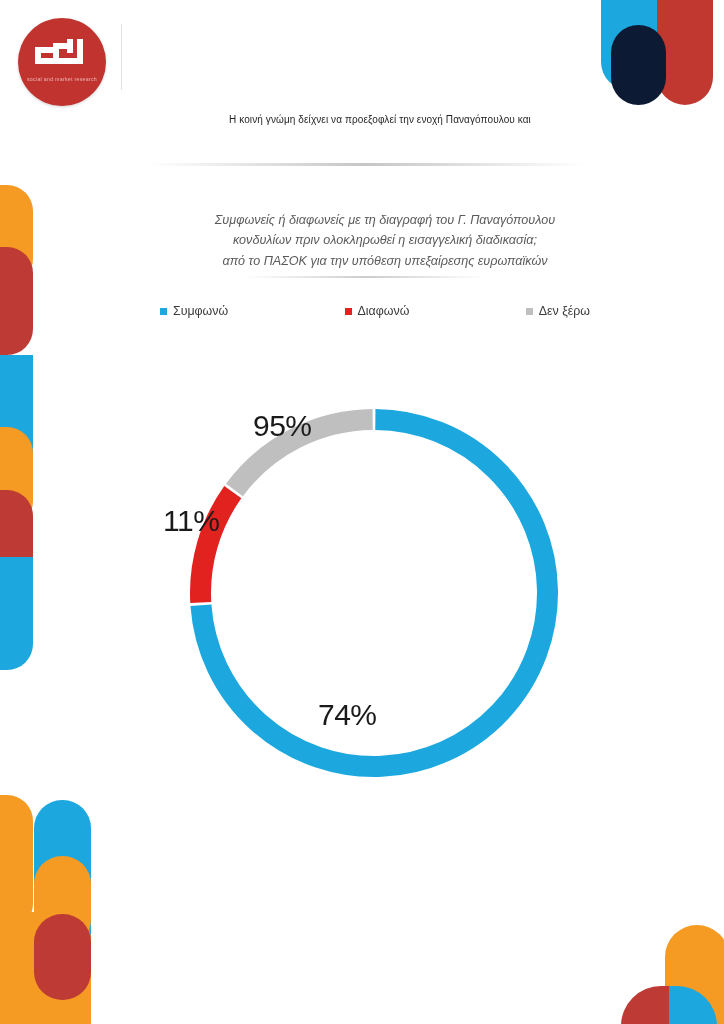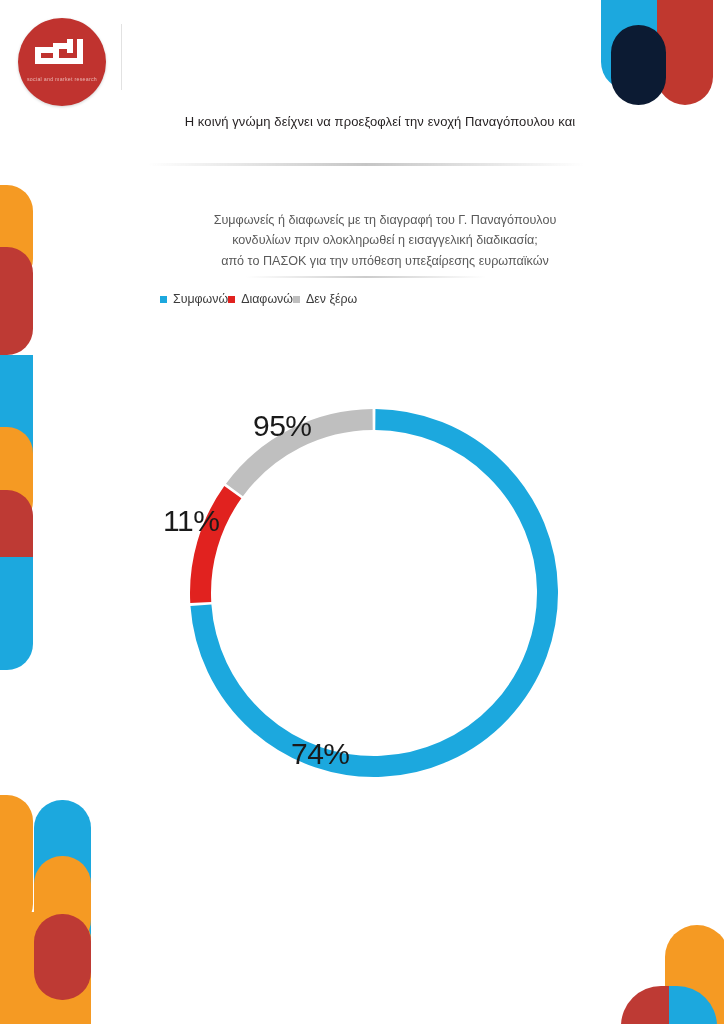--- a/index.html
+++ b/index.html
@@ -56,49 +56,49 @@
     color:#f0c6c2;font-size:5.2px;letter-spacing:.3px;text-align:center;line-height:1.5;
     margin-top:3px;opacity:.85;
   }
   .brand{position:absolute;left:138px;top:26px;}
   .brand-line{font-size:17px;font-weight:bold;letter-spacing:7px;line-height:1.32;}
   .brand-div{position:absolute;left:121px;top:24px;width:1px;height:66px;background:#e2e2e2;}
   .bl-ch{display:inline-block;}
 
   .title-wrap{position:absolute;left:100px;top:112px;width:560px;text-align:center;}
   .title{
-    font-size:13px;color:#231f20;line-height:1.55;font-weight:normal;letter-spacing:.1px;
+    font-size:10px;color:#231f20;line-height:1.55;font-weight:normal;letter-spacing:.1px;
   }
   .title-rule{
     position:absolute;left:148px;top:163px;width:436px;height:3px;
     background:linear-gradient(to right,rgba(190,190,190,0),rgba(150,150,150,.55),rgba(190,190,190,0));
     filter:blur(.4px);
   }
 
   
   .question{
     position:absolute;left:150px;top:210px;width:470px;text-align:center;
-    font-size:12.6px;color:#5a5a5a;line-height:1.62;
+    font-size:12.6px;color:#5a5a5a;line-height:1.62;font-style:italic;
   }
   .q-rule{
     position:absolute;left:246px;top:276px;width:240px;height:2px;
     background:linear-gradient(to right,rgba(200,200,200,0),rgba(170,170,170,.6),rgba(200,200,200,0));
   }
 
   
-  .legend{position:absolute;left:160px;top:292px;width:430px;display:flex;justify-content:flex-start;align-items:center;}
+  .legend{position:absolute;left:160px;top:304px;width:430px;display:flex;justify-content:space-between;align-items:center;}
   .legend-item{display:flex;align-items:center;gap:6px;}
   .legend-swatch{width:7px;height:7px;display:inline-block;}
   .legend-label{font-size:12.4px;color:#3c3c3c;}
 
   
   .donut-wrap{position:absolute;left:172px;top:395px;width:404px;height:396px;}
   .donut-svg{display:block;}
   .pct{position:absolute;font-size:30px;color:#1a1a1a;font-weight:normal;letter-spacing:-.5px;}
-  .pct-blue{left:291px;top:698px;margin-top:39px;}
+  .pct-blue{left:318px;top:698px;}
   .pct-red{left:163px;top:504px;}
   .pct-gray{left:253px;top:409px;}
 
   
   .tagline{
     position:absolute;left:440px;top:966px;font-size:21px;color:#C0332F;
     letter-spacing:.2px;
   }
 </style>
 </head>

